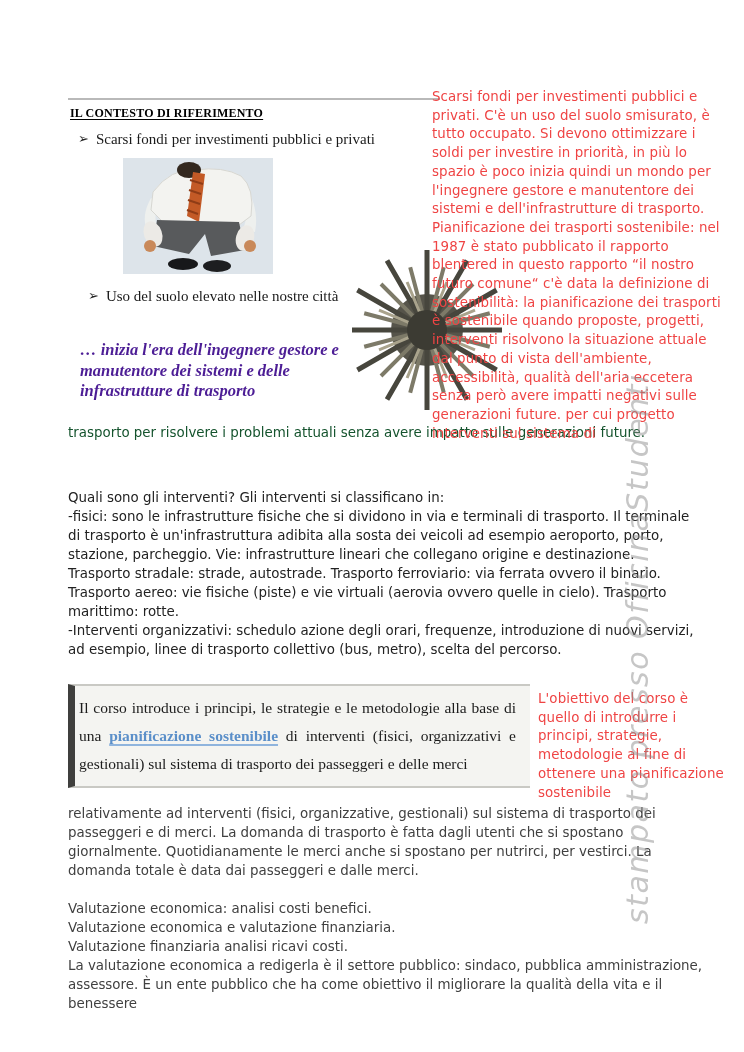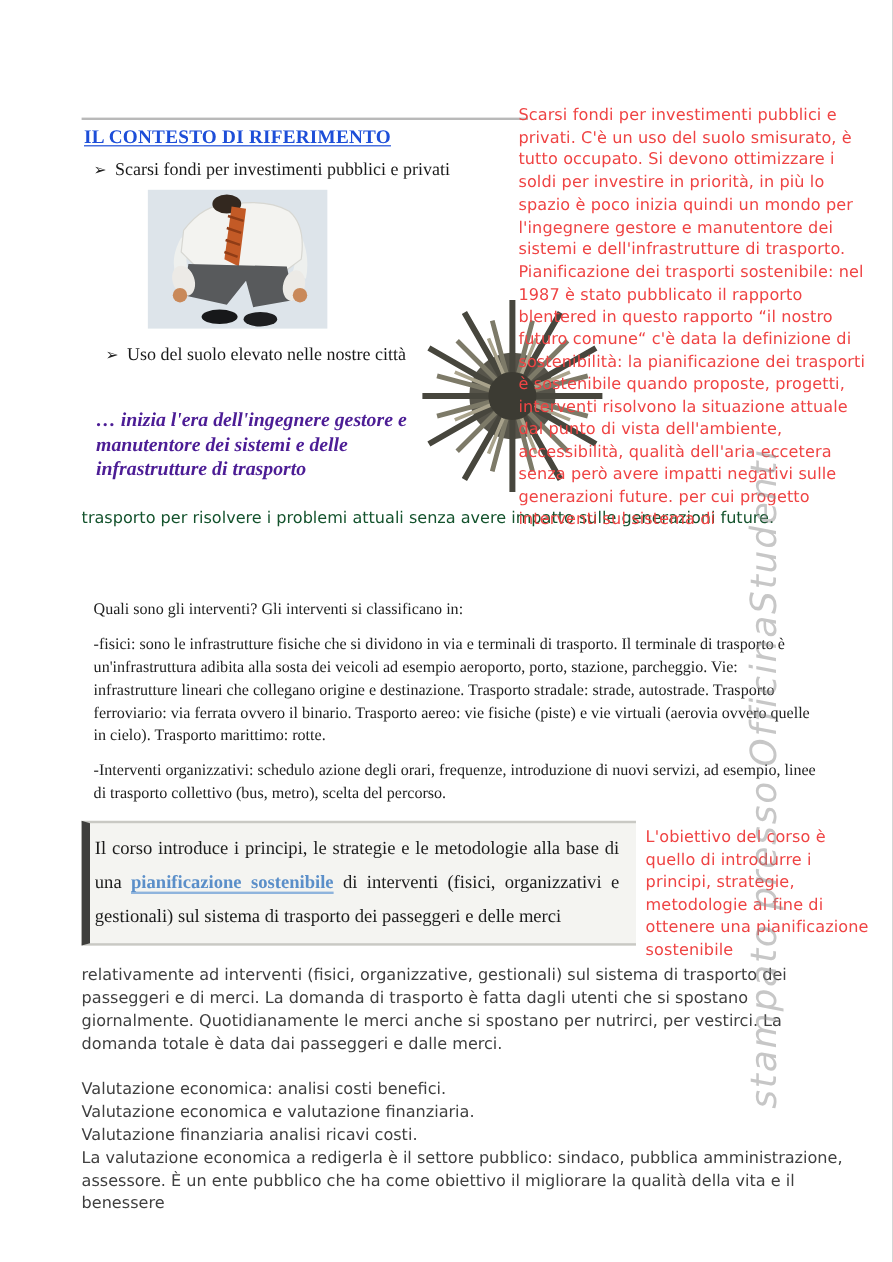--- a/index.html
+++ b/index.html
@@ -4,36 +4,36 @@
 <style>
   html,body{margin:0;padding:0;background:#888;}
   .page{
     position:relative;width:744px;height:1052px;background:#ffffff;
     margin:0 auto;overflow:hidden;
     font-family:"DejaVu Sans","Liberation Sans",sans-serif;color:#1f1f1f;
   }
   
   .slide1{position:absolute;left:68px;top:98px;width:372px;border-top:2px solid #b9b9b9;padding-top:6px;
           font-family:"Liberation Serif","DejaVu Serif",serif;}
-  .slide1-title{font-size:16px;font-weight:bold;letter-spacing:.2px;color:#1d4ed8;
+  .slide1-title{font-size:12px;font-weight:bold;letter-spacing:.2px;color:#000000;
                 text-decoration:underline;text-underline-offset:2px;margin:0 0 8px 2px;}
   .bullet{display:flex;gap:7px;font-size:15px;color:#1a1a1a;margin:0 0 4px 10px;line-height:20px;}
   .bullet .arrow{font-size:13px;line-height:20px;color:#222;}
   .photo1{position:absolute;left:55px;top:58px;width:150px;height:116px;display:block;}
   .bullet2{position:absolute;left:10px;top:186px;}
   .highlight{position:absolute;left:12px;top:240px;width:300px;
              font-size:16.5px;font-weight:bold;font-style:italic;line-height:20.5px;}
   .photo2{position:absolute;left:284px;top:134px;width:150px;height:192px;z-index:0;}
   
   .note{position:absolute;font-size:13.4px;line-height:18.7px;color:#ef4444;z-index:2;letter-spacing:.1px;}
   .note1{left:432px;top:88px;width:294px;}
   .note-cont{position:absolute;left:68px;top:424px;width:664px;font-size:13.4px;line-height:18.7px;color:#14532d;}
   
   .bodyblock{position:absolute;left:68px;top:488px;width:630px;font-size:13.4px;line-height:19px;color:#222;z-index:2;}
-  .bodyblock p{margin:10px;font-family:Liberation Serif, serif;}
+  .bodyblock p{margin:0;}
   
   .slide2{position:absolute;left:68px;top:684px;width:462px;box-sizing:border-box;
           background:#f4f4f1;border-top:2px solid #c9c9c4;border-bottom:2px solid #c9c9c4;
           border-left:7px solid #3f3f3d;padding:8px 14px 8px 4px;
           font-family:"Liberation Serif","DejaVu Serif",serif;font-size:15.5px;line-height:28px;
           text-align:justify;color:#1c1c1c;z-index:1;}
   .plan-link{color:#5b8fc9;font-weight:bold;text-decoration:underline;text-decoration-thickness:2px;
              text-decoration-color:#8fb4dd;text-underline-offset:3px;}
   .note2{left:538px;top:690px;width:192px;}
   

